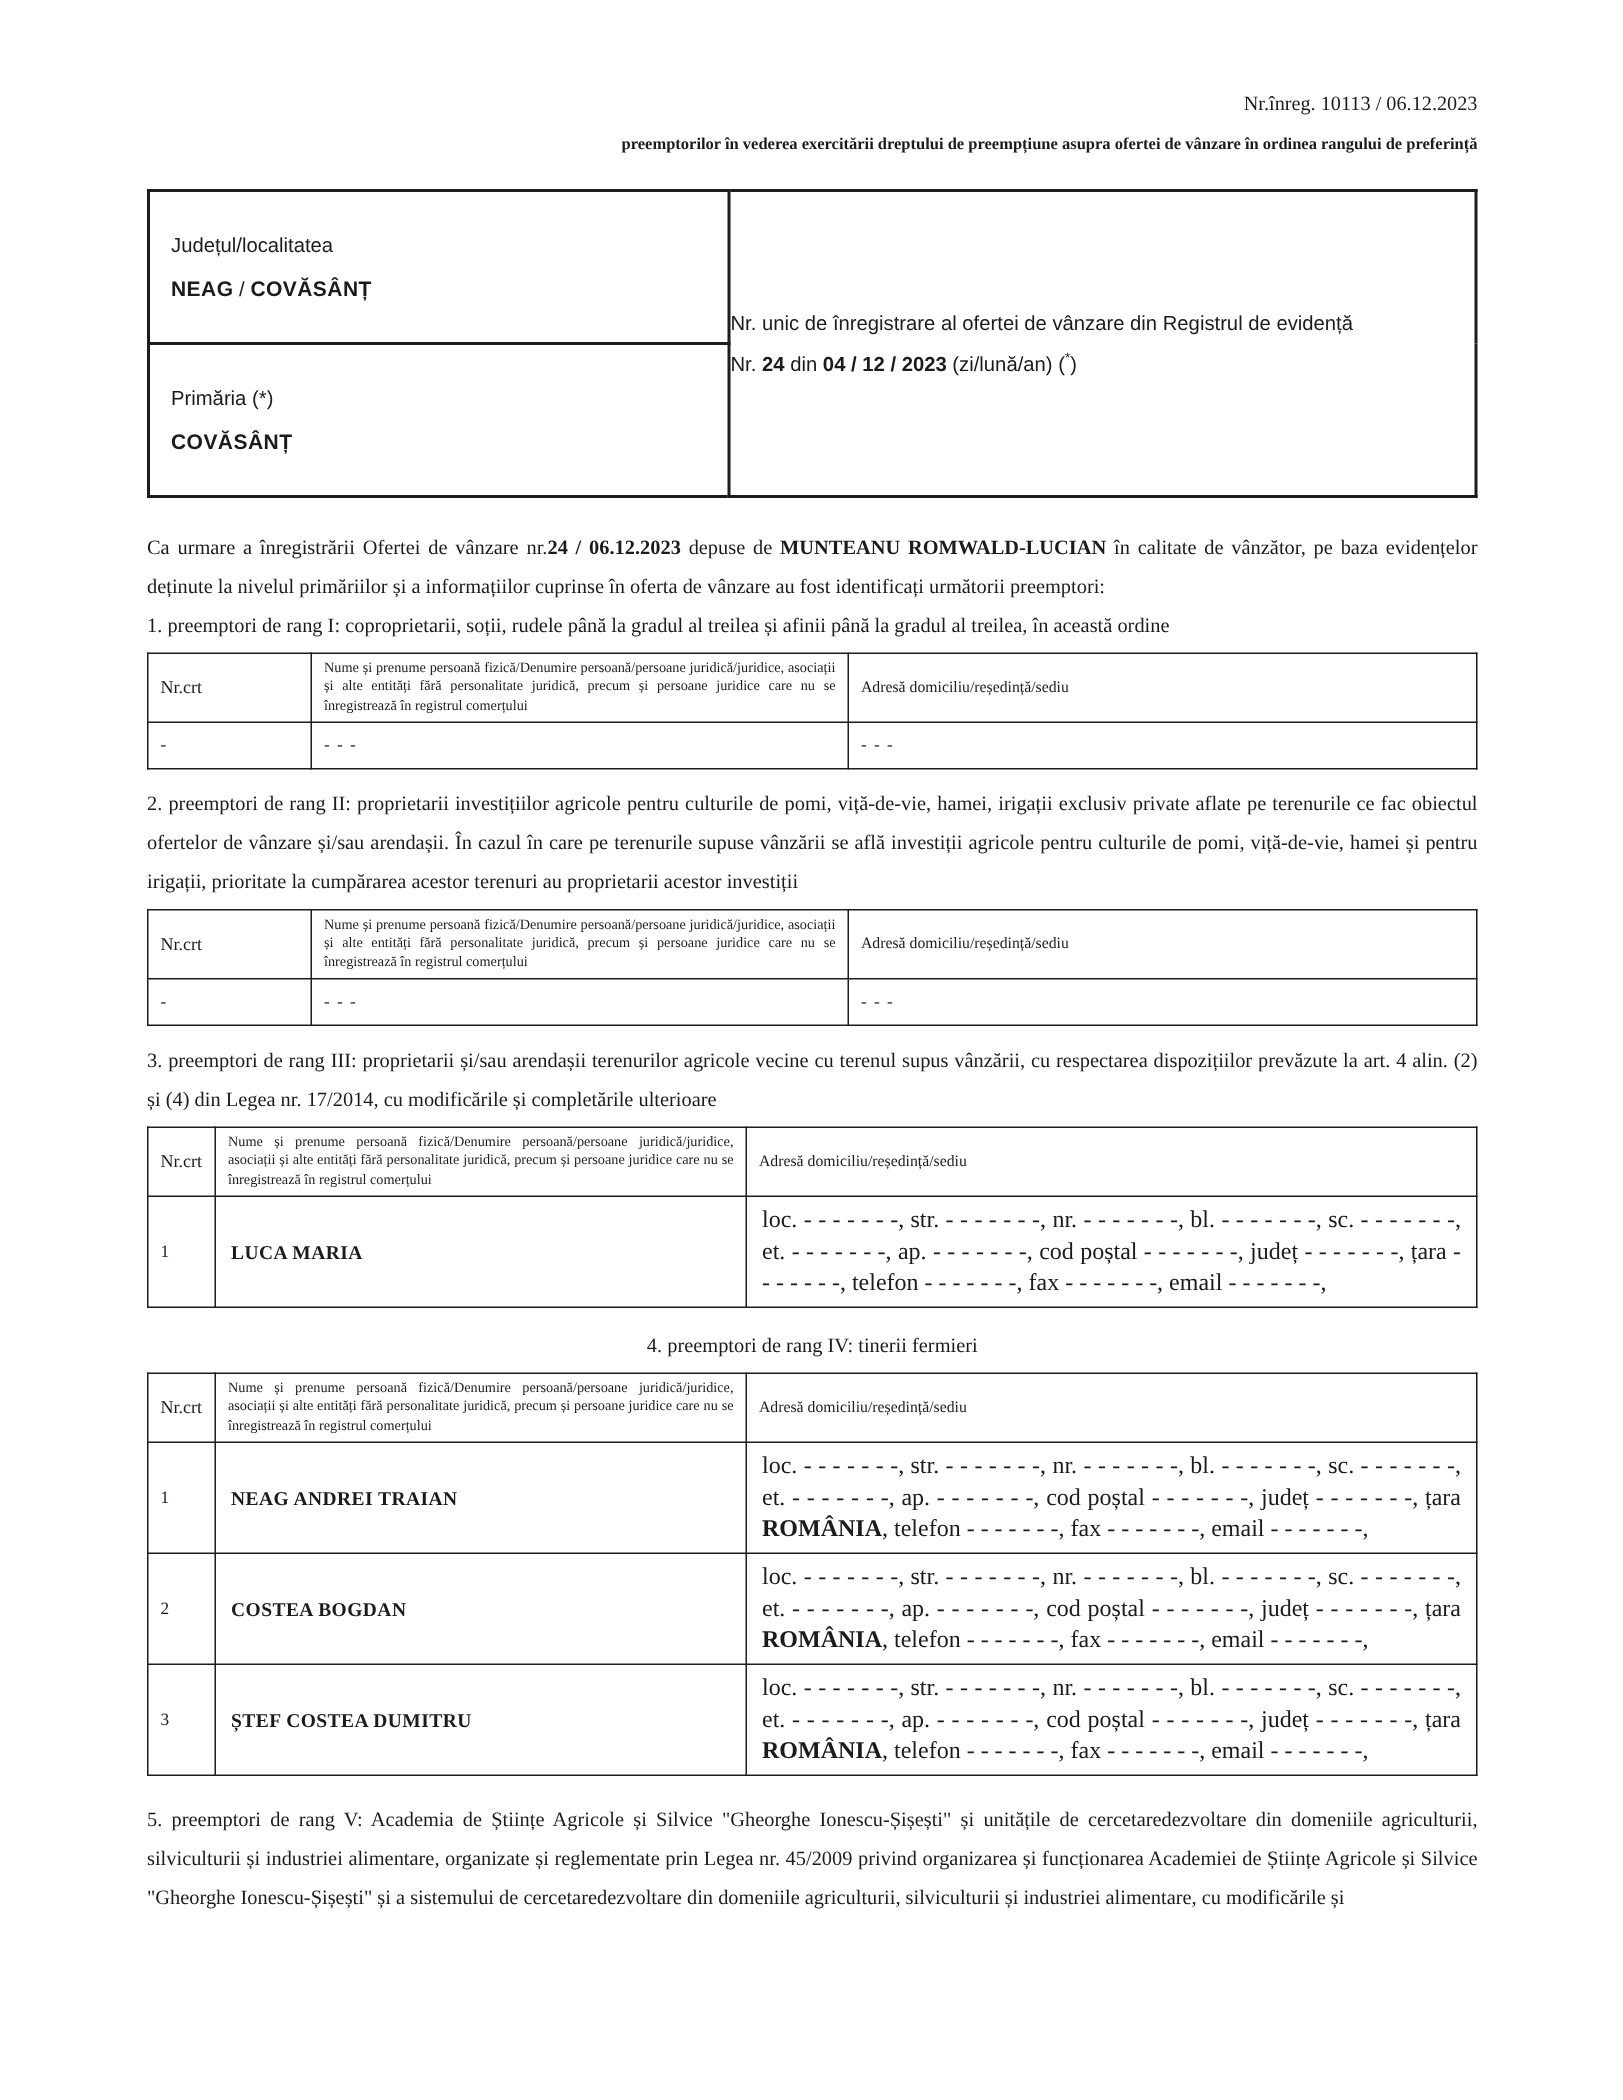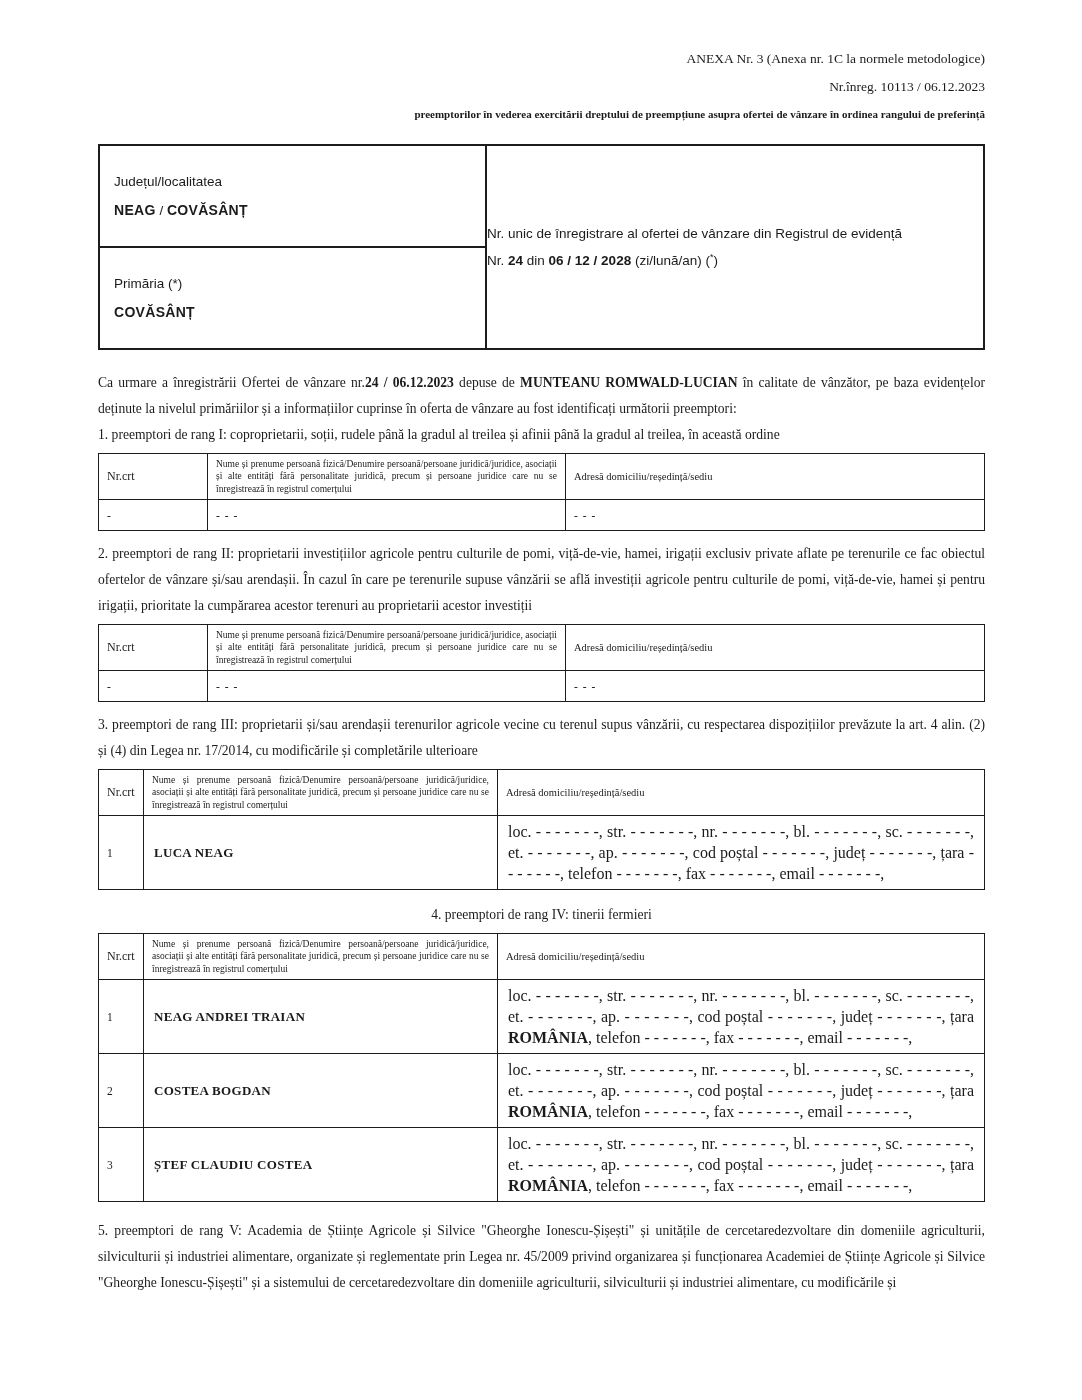--- a/index.html
+++ b/index.html
@@ -48,34 +48,33 @@
   .d-nr   { font-size:11.5px; padding:2px 8px; }
   .d-dash { font-size:11.5px; padding:2px 8px; letter-spacing:1px; }
   .d-name { font-weight:bold; font-size:13px; padding:2px 10px; letter-spacing:0.3px; }
   .d-addr { font-size:16px; line-height:21px; text-align:justify; padding:5px 10px; }
 </style>
 </head>
 <body>
 
 <div class="page">
 
-  <div class="hdr-right">ANEXA Nr. 3 (Anexa nr. 1C la normele metodologice)</div>
   <div class="hdr-right reg-line">Nr.înreg. 10113 / 06.12.2023</div>
   <div class="doc-subtitle">preemptorilor în vederea exercitării dreptului de preempțiune asupra ofertei de vânzare în ordinea rangului de preferință</div>
 
   <table class="infobox">
     <tbody>
       <tr>
         <td class="ib-left">
           <div>Județul/localitatea</div>
           <div><span class="ib-val">NEAG</span><span> / </span><span class="ib-val">COVĂSÂNȚ</span></div>
         </td>
         <td class="ib-right" rowspan="2">
           <div class="jtext">Nr. unic de înregistrare al ofertei de vânzare din Registrul de evidență</div>
-          <div><span>Nr. </span><b>24</b><span> din </span><b>06 / 12 / 2028</b><span> (zi/lună/an) (</span><span class="sup-star">*</span><span>)</span></div>
+          <div><span>Nr. </span><b>24</b><span> din </span><b>04 / 12 / 2023</b><span> (zi/lună/an) (</span><span class="sup-star">*</span><span>)</span></div>
         </td>
       </tr>
       <tr>
         <td class="ib-left">
           <div>Primăria (*)</div>
           <div class="ib-val">COVĂSÂNȚ</div>
         </td>
       </tr>
     </tbody>
   </table>
@@ -135,21 +134,21 @@
         <col>
       </colgroup>
     <tbody>
       <tr class="hrow">
         <td class="h-nr">Nr.crt</td>
         <td class="h-name">Nume și prenume persoană fizică/Denumire persoană/persoane juridică/juridice, asociații și alte entități fără personalitate juridică, precum și persoane juridice care nu se înregistrează în registrul comerțului</td>
         <td class="h-addr">Adresă domiciliu/reședință/sediu</td>
       </tr>
       <tr class="drow">
         <td class="d-nr">1</td>
-        <td class="d-name">LUCA NEAG</td>
+        <td class="d-name">LUCA MARIA</td>
         <td class="d-addr">loc. - - - - - - -, str. - - - - - - -, nr. - - - - - - -, bl. - - - - - - -, sc. - - - - - - -, et. - - - - - - -, ap. - - - - - - -, cod poștal - - - - - - -, județ - - - - - - -, țara - - - - - - -, telefon - - - - - - -, fax - - - - - - -, email - - - - - - -,</td>
       </tr>
     </tbody>
   </table>
 
   <p class="body mt-sec4">4. preemptori de rang IV: tinerii fermieri</p>
 
   <table class="ptable t34">
     <colgroup>
         <col class="col-nr34">
@@ -167,21 +166,21 @@
         <td class="d-name">NEAG ANDREI TRAIAN</td>
         <td class="d-addr"><span>loc. - - - - - - -, str. - - - - - - -, nr. - - - - - - -, bl. - - - - - - -, sc. - - - - - - -, et. - - - - - - -, ap. - - - - - - -, cod poștal - - - - - - -, județ - - - - - - -, țara </span><b>ROMÂNIA</b><span>, telefon - - - - - - -, fax - - - - - - -, email - - - - - - -,</span></td>
       </tr>
       <tr class="drow">
         <td class="d-nr">2</td>
         <td class="d-name">COSTEA BOGDAN</td>
         <td class="d-addr"><span>loc. - - - - - - -, str. - - - - - - -, nr. - - - - - - -, bl. - - - - - - -, sc. - - - - - - -, et. - - - - - - -, ap. - - - - - - -, cod poștal - - - - - - -, județ - - - - - - -, țara </span><b>ROMÂNIA</b><span>, telefon - - - - - - -, fax - - - - - - -, email - - - - - - -,</span></td>
       </tr>
       <tr class="drow">
         <td class="d-nr">3</td>
-        <td class="d-name">ȘTEF CLAUDIU COSTEA</td>
+        <td class="d-name">ȘTEF COSTEA DUMITRU</td>
         <td class="d-addr"><span>loc. - - - - - - -, str. - - - - - - -, nr. - - - - - - -, bl. - - - - - - -, sc. - - - - - - -, et. - - - - - - -, ap. - - - - - - -, cod poștal - - - - - - -, județ - - - - - - -, țara </span><b>ROMÂNIA</b><span>, telefon - - - - - - -, fax - - - - - - -, email - - - - - - -,</span></td>
       </tr>
     </tbody>
   </table>
 
   <p class="body j mt-sec5">5. preemptori de rang V: Academia de Științe Agricole și Silvice "Gheorghe Ionescu-Șișești" și unitățile de cercetaredezvoltare din domeniile agriculturii, silviculturii și industriei alimentare, organizate și reglementate prin Legea nr. 45/2009 privind organizarea și funcționarea Academiei de Științe Agricole și Silvice "Gheorghe Ionescu-Șișești" și a sistemului de cercetaredezvoltare din domeniile agriculturii, silviculturii și industriei alimentare, cu modificările și</p>
 
 </div>
 
 </body></html>

